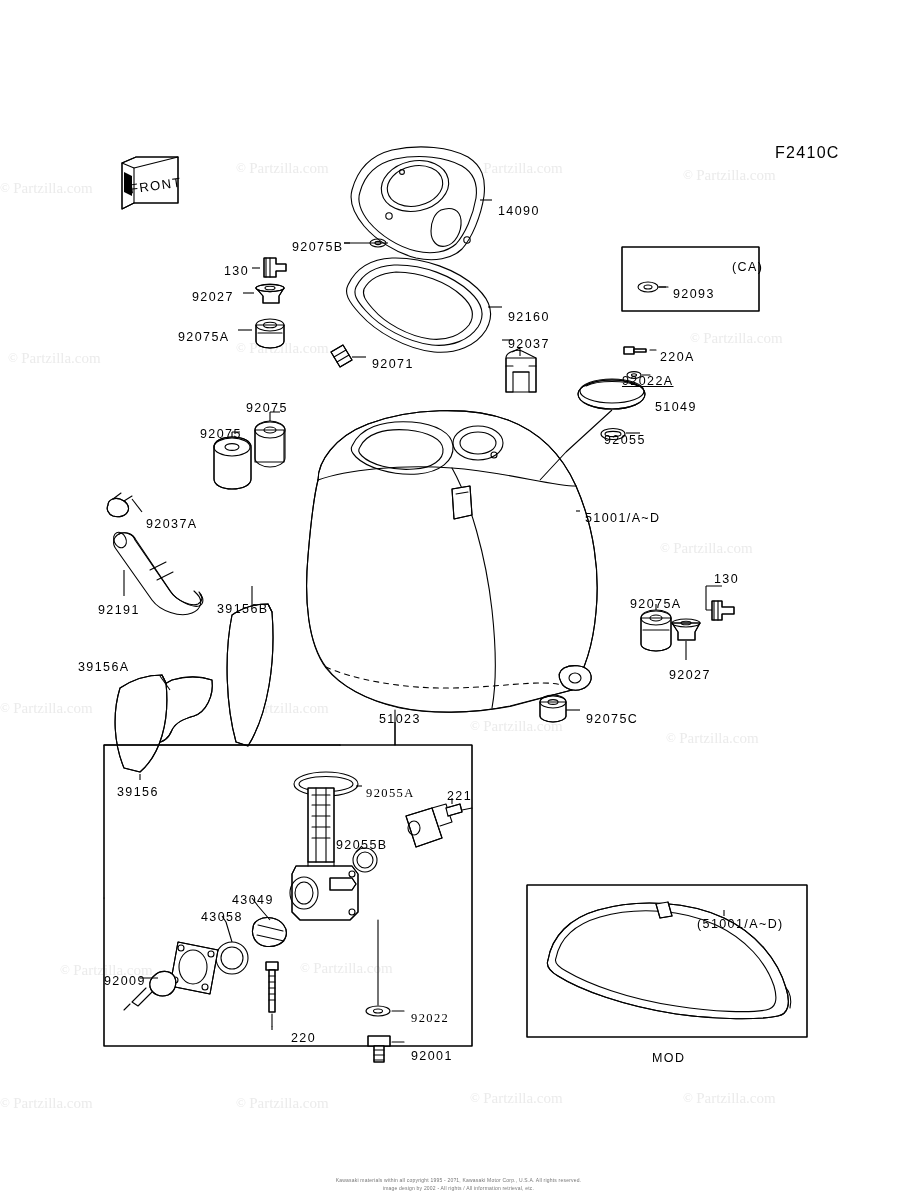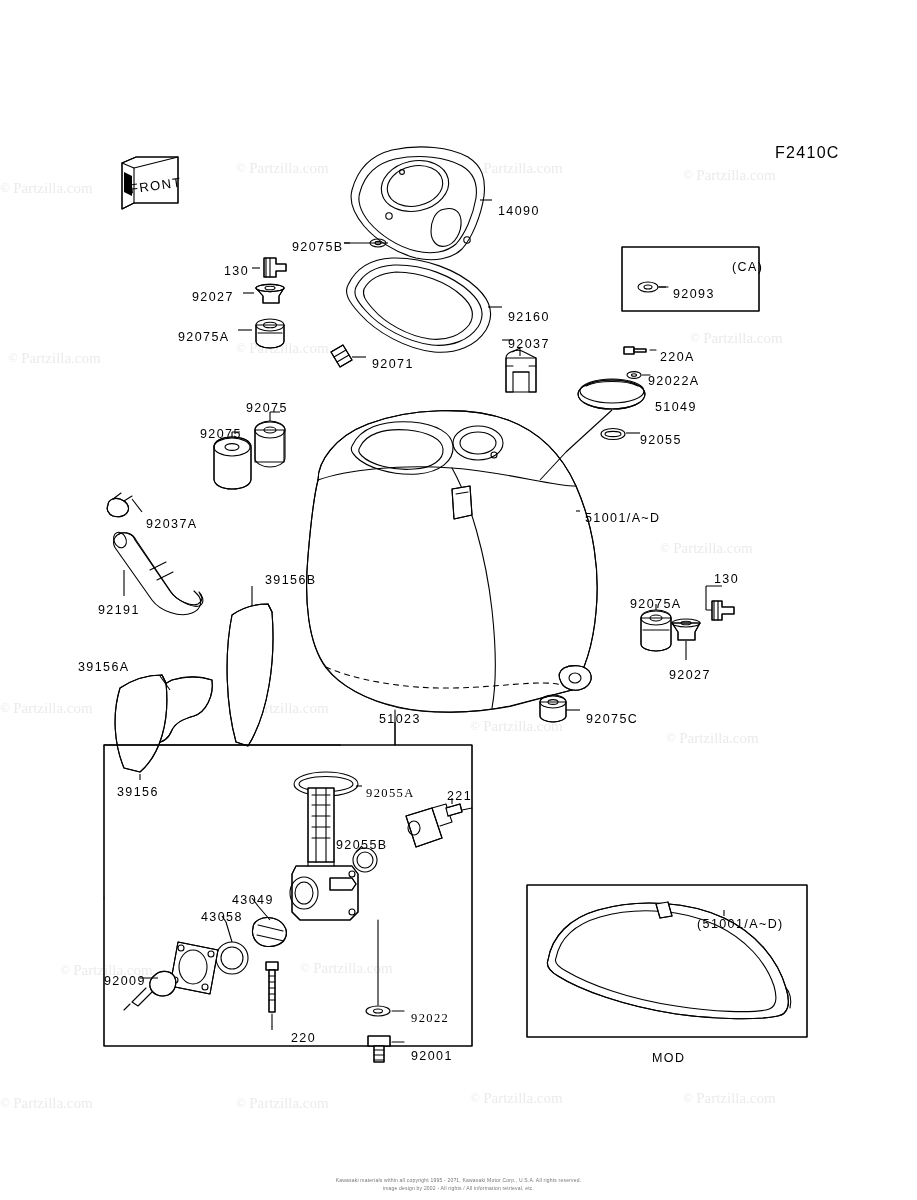--- a/index.html
+++ b/index.html
@@ -457,28 +457,28 @@
       <div class="lbl" style="left: 292px; top: 240px;">92075B</div>
       <div class="lbl" style="left: 224px; top: 264px;">130</div>
       <div class="lbl" style="left: 192px; top: 290px;">92027</div>
       <div class="lbl" style="left: 178px; top: 330px;">92075A</div>
       <div class="lbl" style="left: 508px; top: 310px;">92160</div>
       <div class="lbl" style="left: 508px; top: 337px;">92037</div>
       <div class="lbl" style="left: 372px; top: 357px;">92071</div>
       <div class="lbl" style="left: 718px; top: 260px; margin-left: 14px;">(CA)</div>
       <div class="lbl" style="left: 673px; top: 287px;">92093</div>
       <div class="lbl" style="left: 660px; top: 350px;">220A</div>
-      <div class="lbl" style="left: 648px; top: 374px;">92022A</div>
+      <div class="lbl" style="left: 622px; top: 374px; text-decoration: underline;">92022A</div>
       <div class="lbl" style="left: 655px; top: 400px;">51049</div>
-      <div class="lbl" style="left: 640px; top: 433px;">92055</div>
+      <div class="lbl" style="left: 604px; top: 433px;">92055</div>
       <div class="lbl" style="left: 246px; top: 401px;">92075</div>
       <div class="lbl" style="left: 200px; top: 427px;">92075</div>
       <div class="lbl" style="left: 146px; top: 517px;">92037A</div>
       <div class="lbl" style="left: 98px; top: 603px;">92191</div>
-      <div class="lbl" style="left: 217px; top: 573px; margin-left: 48px;">39156B</div>
+      <div class="lbl" style="left: 217px; top: 602px;">39156B</div>
       <div class="lbl" style="left: 78px; top: 660px;">39156A</div>
       <div class="lbl" style="left: 117px; top: 785px;">39156</div>
       <div class="lbl" style="left: 585px; top: 511px;">51001/A~D</div>
       <div class="lbl" style="left: 630px; top: 597px;">92075A</div>
       <div class="lbl" style="left: 714px; top: 572px;">130</div>
       <div class="lbl" style="left: 669px; top: 668px;">92027</div>
       <div class="lbl" style="left: 586px; top: 712px;">92075C</div>
       <div class="lbl" style="left: 379px; top: 712px;">51023</div>
       <div class="lbl" style="left: 366px; top: 786px; font-family: Liberation Serif, serif;">92055A</div>
       <div class="lbl" style="left: 447px; top: 789px;">221</div>

